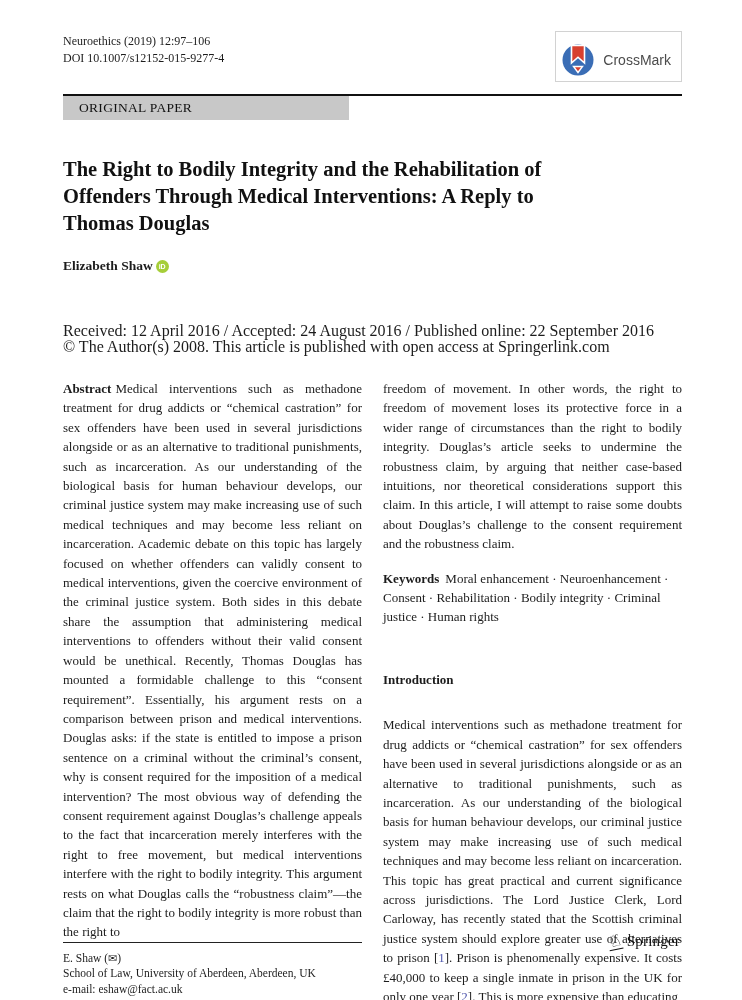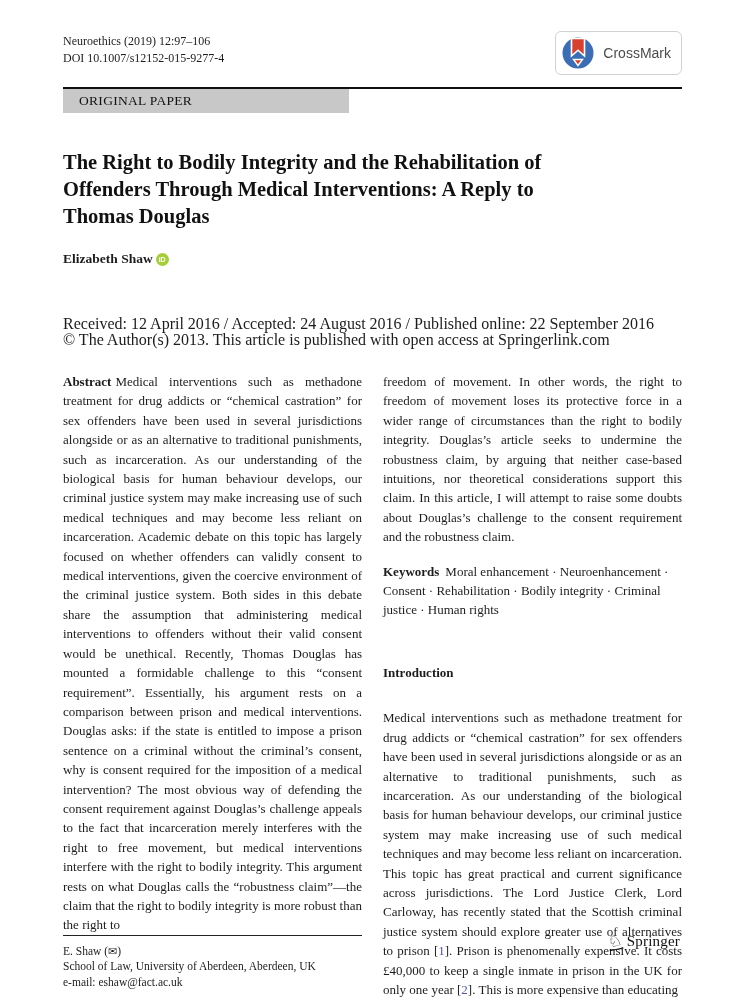--- a/index.html
+++ b/index.html
@@ -14,22 +14,22 @@
   .page {
     position: absolute; inset: 0;
     padding: 33px 60px 0 63px;
   }
 
   
   .header-row { display: flex; justify-content: space-between; align-items: flex-start; }
   .header-meta { font-size: 12px; line-height: 17px; color: #1c1c1c; }
   .crossmark-badge {
     display: flex; align-items: center; gap: 7px;
-    border: 1px solid #d2d2d2; border-radius: 6px;
-    background: #fff; padding: 3px 10px 3px 4px;
+    border: 1px solid #d2d2d2; border-radius: 0;
+    background: #fff; padding: 10px 10px 3px 4px;
     margin-top: -2px;
     cursor: pointer;
   }
   .crossmark-label { font-family: "Liberation Sans", sans-serif; font-size: 14px; color: #4c4c4c; }
 
   .top-rule { border: none; border-top: 2.5px solid #111; margin-top: 12px; }
   .section-banner {
     width: 286px; background: #c8c8c8;
     font-size: 13.5px; letter-spacing: 0.3px;
     padding: 4px 0 4px 16px; color: #111;
@@ -115,21 +115,21 @@
   <div class="section-banner">ORIGINAL PAPER</div>
 
   <h1 class="paper-title">The Right to Bodily Integrity and the Rehabilitation of Offenders Through Medical Interventions: A Reply to Thomas Douglas</h1>
   <div class="author-row">
     <span class="author-name">Elizabeth Shaw</span>
     <span class="orcid-icon">iD</span>
   </div>
 
   <div class="dates-block">
     <div>Received: 12 April 2016 / Accepted: 24 August 2016 / Published online: 22 September 2016</div>
-    <div>© The Author(s) 2013. This article is published with open access at Springerlink.com</div>
+    <div>© The Author(s) 2008. This article is published with open access at Springerlink.com</div>
   </div>
 
   <div class="columns">
 
     <div class="col col-left">
       <p>
         <span class="bold abstract-label">Abstract</span><span>Medical interventions such as methadone treatment for drug addicts or “chemical castration” for sex offenders have been used in several jurisdictions alongside or as an alternative to traditional punishments, such as incarceration. As our understanding of the biological basis for human behaviour develops, our criminal justice system may make increasing use of such medical techniques and may become less reliant on incarceration. Academic debate on this topic has largely focused on whether offenders can </span><span class="italic">validly</span><span> consent to medical interventions, given the coercive environment of the criminal justice system. Both sides in this debate share the assumption that administering medical interventions to offenders without their valid consent would be unethical. Recently, Thomas Douglas has mounted a formidable challenge to this “consent requirement”. Essentially, his argument rests on a comparison between prison and medical interventions. Douglas asks: if the state is entitled to impose a prison sentence on a criminal without the criminal’s consent, why is consent required for the imposition of a medical intervention? The most obvious way of defending the consent requirement against Douglas’s challenge appeals to the fact that incarceration merely interferes with the right to free movement, but medical interventions interfere with the right to bodily integrity. This argument rests on what Douglas calls the “robustness claim”—the claim that the right to bodily integrity is more robust than the right to</span>
       </p>
 
       <div class="footnote">

